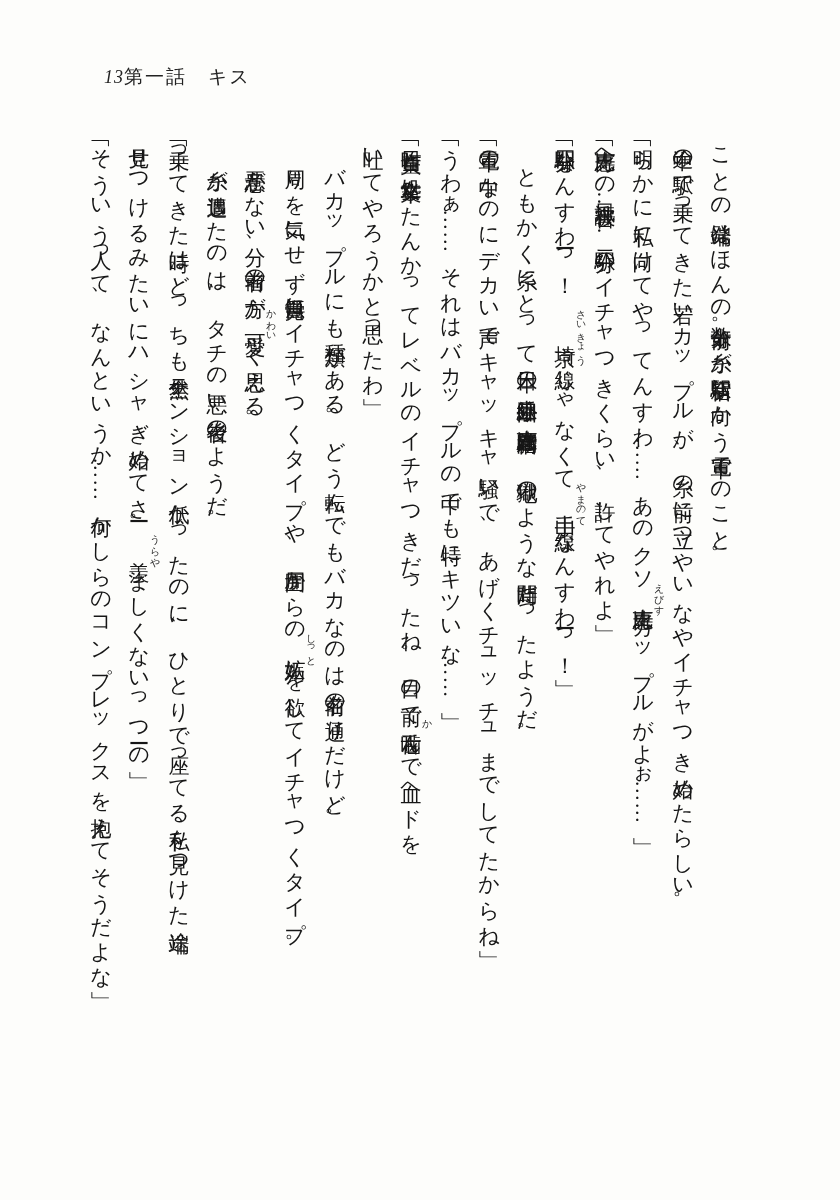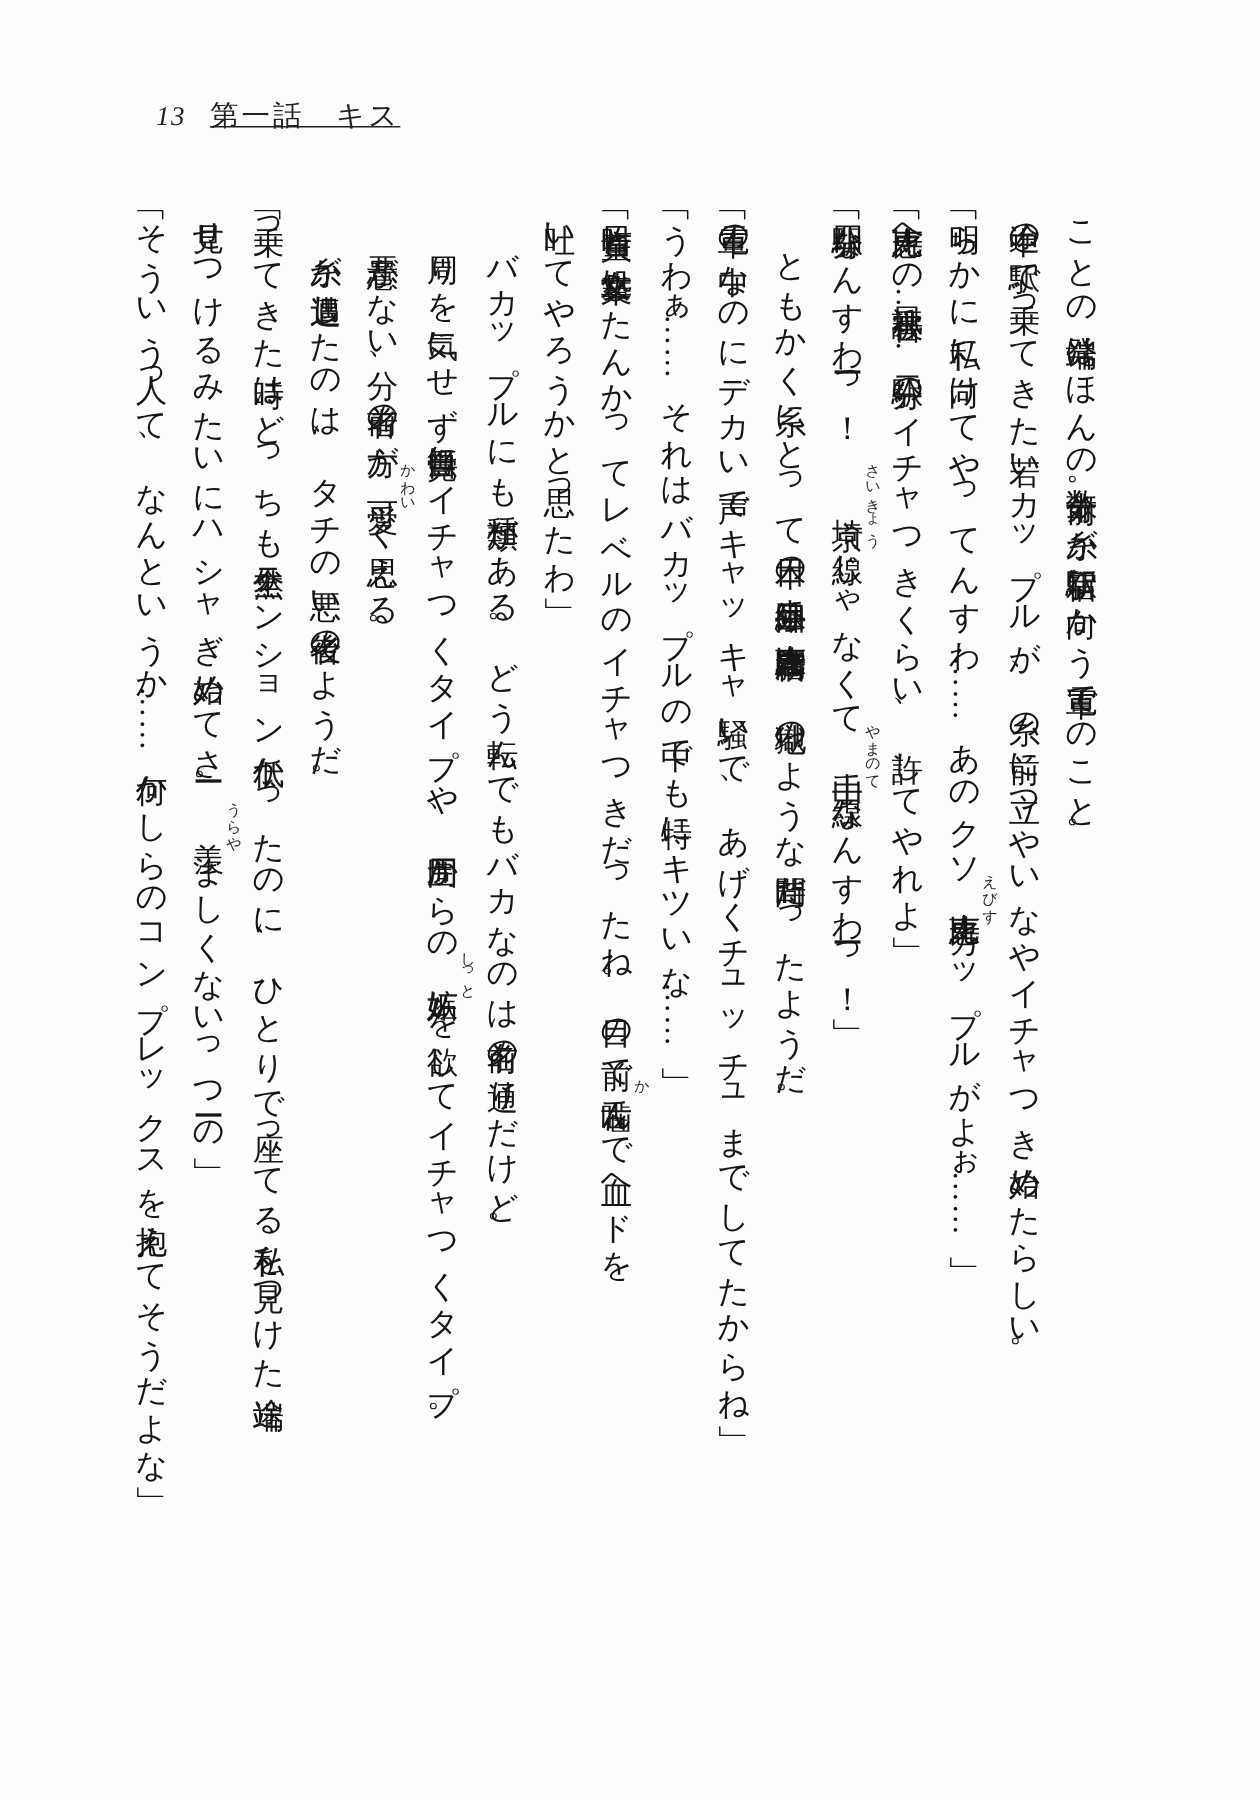--- a/index.html
+++ b/index.html
@@ -11,32 +11,30 @@
     color: #1b1b1b;
     font-family: "Liberation Serif", "DejaVu Serif", serif;
     position: relative;
     overflow: hidden;
   }
   .running-head {
     position: absolute;
     top: 64px; left: 104px;
     display: flex;
     align-items: baseline;
-    gap: 16px;
     font-size: 19px;
     color: #222;
   }
   .page-number {
     font-style: italic;
     font-size: 18px;
     letter-spacing: 1px;
   }
   .chapter-title {
     letter-spacing: 2px;
-    text-decoration: underline;
   }
   .vertical-text {
     position: absolute;
     top: 133px;
     right: 100px;
     height: 960px;
     writing-mode: vertical-rl;
     text-orientation: mixed;
     font-size: 21px;
     line-height: 38px;

